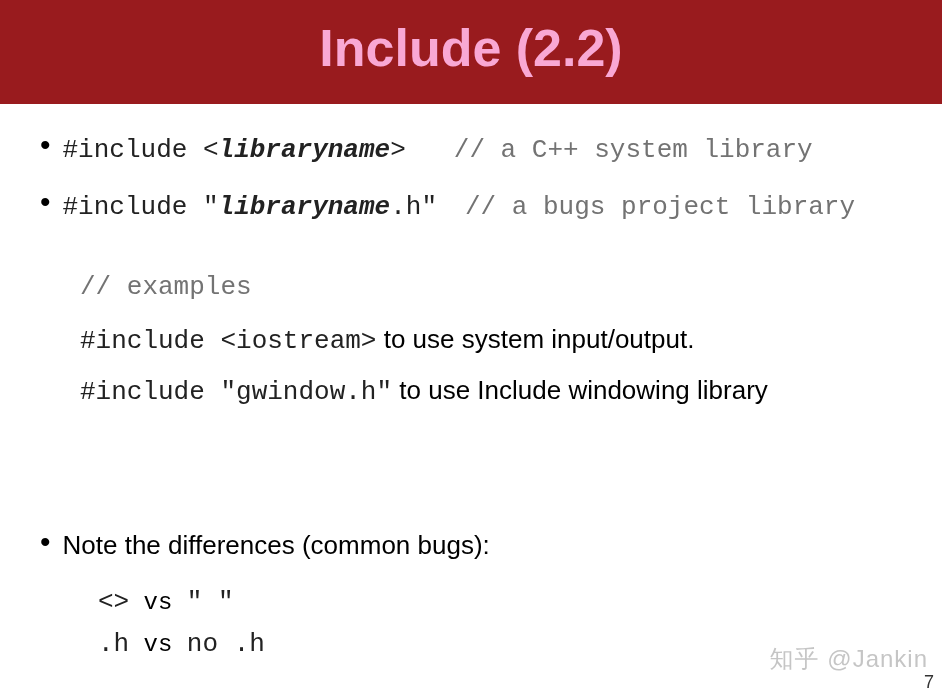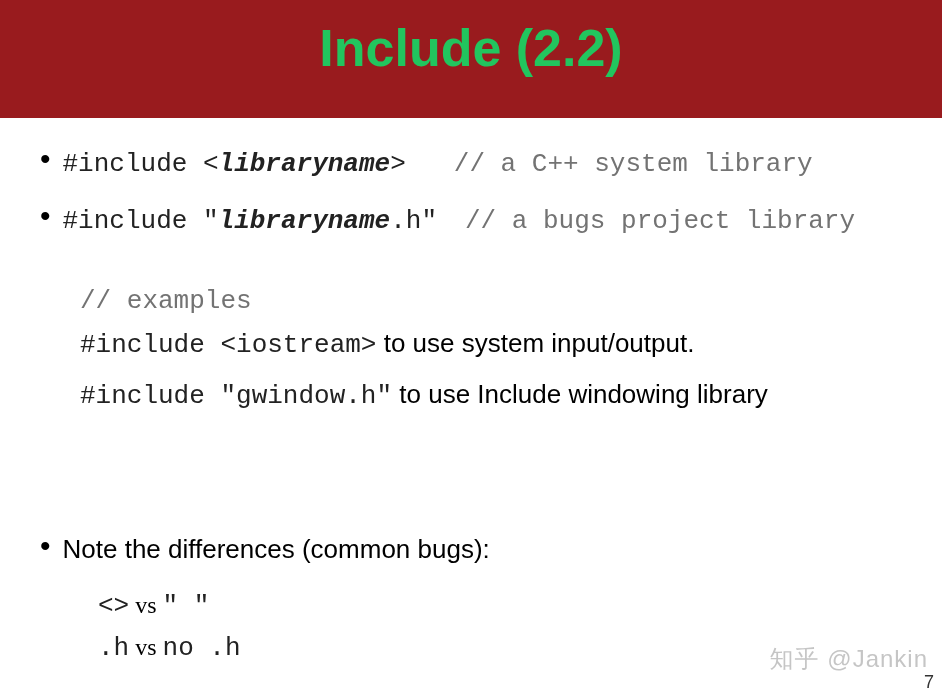--- a/index.html
+++ b/index.html
@@ -10,23 +10,23 @@
     body {
       width: 942px;
       height: 699px;
       background: #fff;
       font-family: "Segoe UI", Arial, sans-serif;
       position: relative;
       overflow: hidden;
     }
     .header {
       background: #991b1e;
-      color: #22c55e;
+      color: #f9a8d4;
       text-align: center;
-      padding: 18px 0 40px 0;
+      padding: 18px 0 26px 0;
       font-size: 52px;
       font-weight: bold;
       font-family: "Segoe UI", Arial, sans-serif;
     }
     .content {
       padding: 28px 20px 0 40px;
     }
     .bullet-line {
       display: flex;
       align-items: baseline;
@@ -53,21 +53,21 @@
       color: #737373;
       font-family: Consolas, "Courier New", monospace;
       font-size: 26px;
     }
     .examples-block {
       margin-left: 40px;
       margin-top: 50px;
     }
     .examples-block .comment {
       display: block;
-      margin-bottom: 8px;
+      margin-bottom: 18px;
     }
     .example-line {
       font-size: 26px;
       margin-bottom: 10px;
       line-height: 1.5;
     }
     .example-line .mono {
       font-size: 26px;
     }
     .plain {
@@ -84,21 +84,21 @@
       margin-top: 10px;
     }
     .sub-line {
       font-size: 26px;
       margin-bottom: 10px;
     }
     .sub-line .mono {
       font-size: 26px;
     }
     .plain-vs {
-      font-family: Liberation Serif, serif;
+      font-family: Liberation Mono, monospace;
       font-size: 24px;
     }
     .page-number {
       position: absolute;
       right: 8px;
       bottom: 6px;
       font-size: 18px;
       color: #333;
       font-family: Arial, sans-serif;
     }

